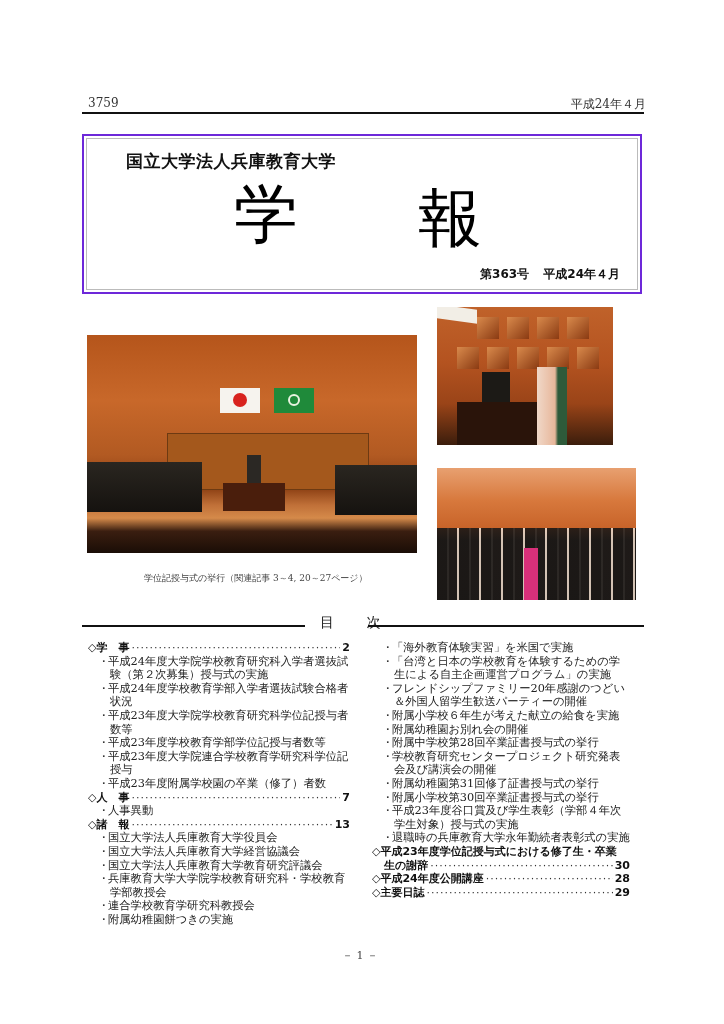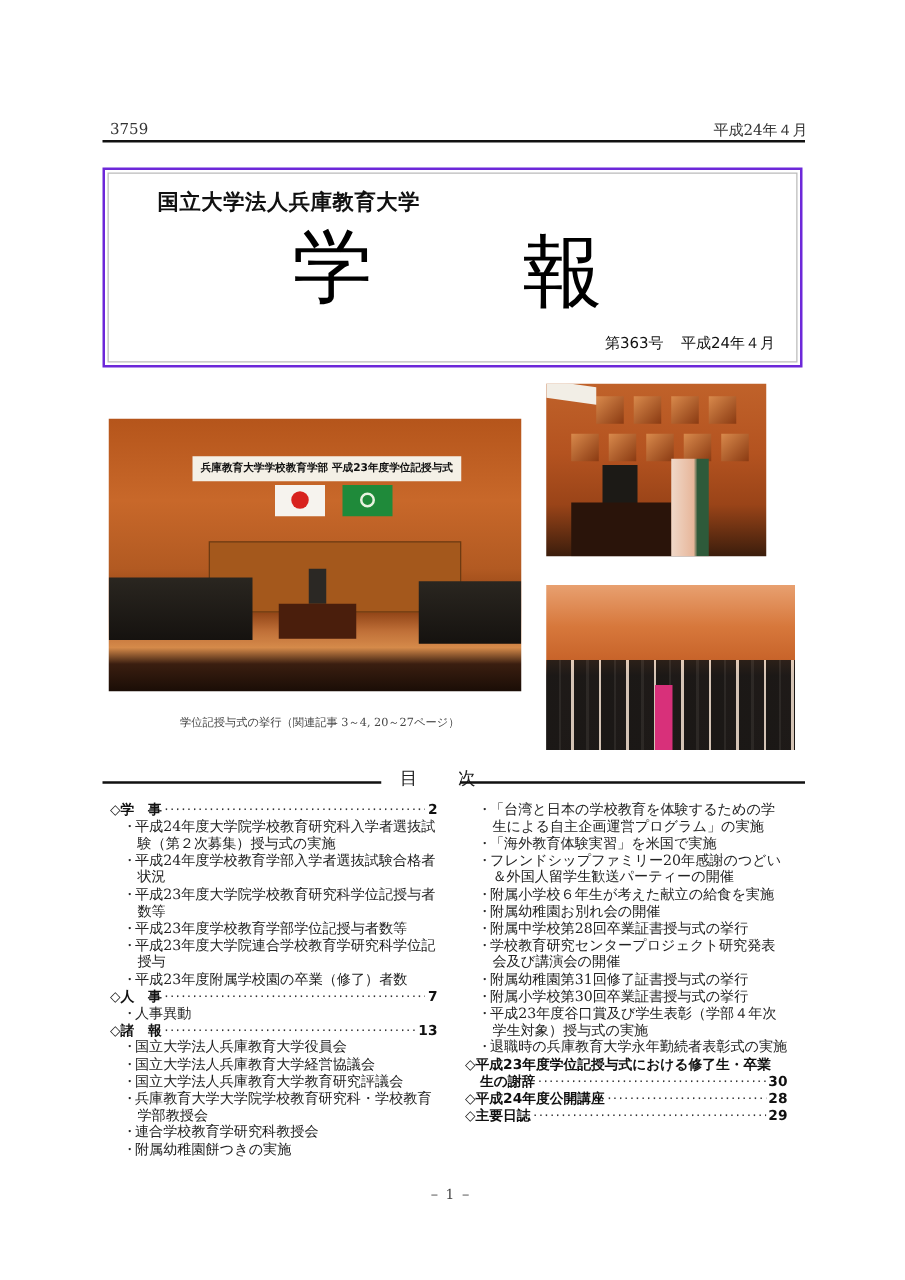--- a/index.html
+++ b/index.html
@@ -11,21 +11,21 @@
   .hdr-rule { left:82px; top:112px; width:562px; height:2px; background:#111; }
 
   .mast { left:82px; top:134px; width:560px; height:160px; border:2px solid #6d28d9;
           box-sizing:border-box; background:#fff; }
   .mast-inner { position:absolute; inset:2px; border:1px solid #bbb; }
   .mast-univ { left:42px; top:14px; font-family:"DejaVu Sans", sans-serif; font-size:17px;
                font-weight:bold; color:#111; letter-spacing:0.5px; }
   .mast-title1 { left:150px; top:38px; font-size:64px; color:#000; line-height:80px; }
   .mast-title2 { left:334px; top:42px; font-size:64px; color:#000; line-height:80px; }
   .mast-issue { right:20px; top:130px; font-family:"DejaVu Sans", sans-serif; font-size:12px;
-                font-weight:normal; color:#111; }
+                font-weight:bold; color:#111; }
   .mast-issue span { margin-left:10px; }
 
   .photo { overflow:hidden; }
   .photo-main { left:87px; top:335px; width:330px; height:218px;
      background:linear-gradient(180deg,#b5551b 0%,#c8682a 30%,#b25a22 55%,#8a3e12 70%,#c07038 78%,#d58a4a 84%,#3a1e10 90%,#1a0d06 100%); }
   .photo-main .banner { position:absolute; left:67px; top:30px; width:215px; height:20px; background:#f4f0e6;
      font-family:"DejaVu Sans", sans-serif; font-size:8.5px; font-weight:bold; color:#111;
      line-height:20px; text-align:center; white-space:nowrap; }
   .photo-main .flag-jp { position:absolute; left:133px; top:53px; width:40px; height:25px; background:#f6f3ee; }
   .photo-main .flag-jp::after { content:""; position:absolute; left:13px; top:5px; width:14px; height:14px; border-radius:50%; background:#d8221e; }
@@ -82,21 +82,20 @@
   <div class="abs mast-univ">国立大学法人兵庫教育大学</div>
   <div class="abs mast-title1">学</div>
   <div class="abs mast-title2">報</div>
   <div class="abs mast-issue">
     <span style="margin-left:0">第363号</span>
     <span>平成24年４月</span>
   </div>
 </div>
 
 <div class="abs photo photo-main">
-  <div class="banner">兵庫教育大学学校教育学部 平成23年度学位記授与式</div>
   <div class="flag-jp"></div>
   <div class="flag-uni"></div>
   <div class="panel"></div>
   <div class="grads-l"></div>
   <div class="grads-r"></div>
   <div class="speaker"></div>
   <div class="podium"></div>
 </div>
 
 <div class="abs photo photo-tr">
@@ -151,22 +150,22 @@
     </div>
   <div class="item">国立大学法人兵庫教育大学役員会</div>
   <div class="item">国立大学法人兵庫教育大学経営協議会</div>
   <div class="item">国立大学法人兵庫教育大学教育研究評議会</div>
   <div class="item">兵庫教育大学大学院学校教育研究科・学校教育学部教授会</div>
   <div class="item">連合学校教育学研究科教授会</div>
   <div class="item">附属幼稚園餅つきの実施</div>
 </div>
 
 <div class="abs toc-col toc-right">
+  <div class="item">「海外教育体験実習」を米国で実施</div>
   <div class="item">「台湾と日本の学校教育を体験するための学生による自主企画運営プログラム」の実施</div>
-  <div class="item">「海外教育体験実習」を米国で実施</div>
   <div class="item">フレンドシップファミリー20年感謝のつどい＆外国人留学生歓送パーティーの開催</div>
   <div class="item">附属小学校６年生が考えた献立の給食を実施</div>
   <div class="item">附属幼稚園お別れ会の開催</div>
   <div class="item">附属中学校第28回卒業証書授与式の挙行</div>
   <div class="item">学校教育研究センタープロジェクト研究発表会及び講演会の開催</div>
   <div class="item">附属幼稚園第31回修了証書授与式の挙行</div>
   <div class="item">附属小学校第30回卒業証書授与式の挙行</div>
   <div class="item">平成23年度谷口賞及び学生表彰（学部４年次学生対象）授与式の実施</div>
   <div class="item">退職時の兵庫教育大学永年勤続者表彰式の実施</div>
   <div class="sec" style="display:block"><span class="lbl">◇平成23年度学位記授与式における修了生・卒業</span></div>

